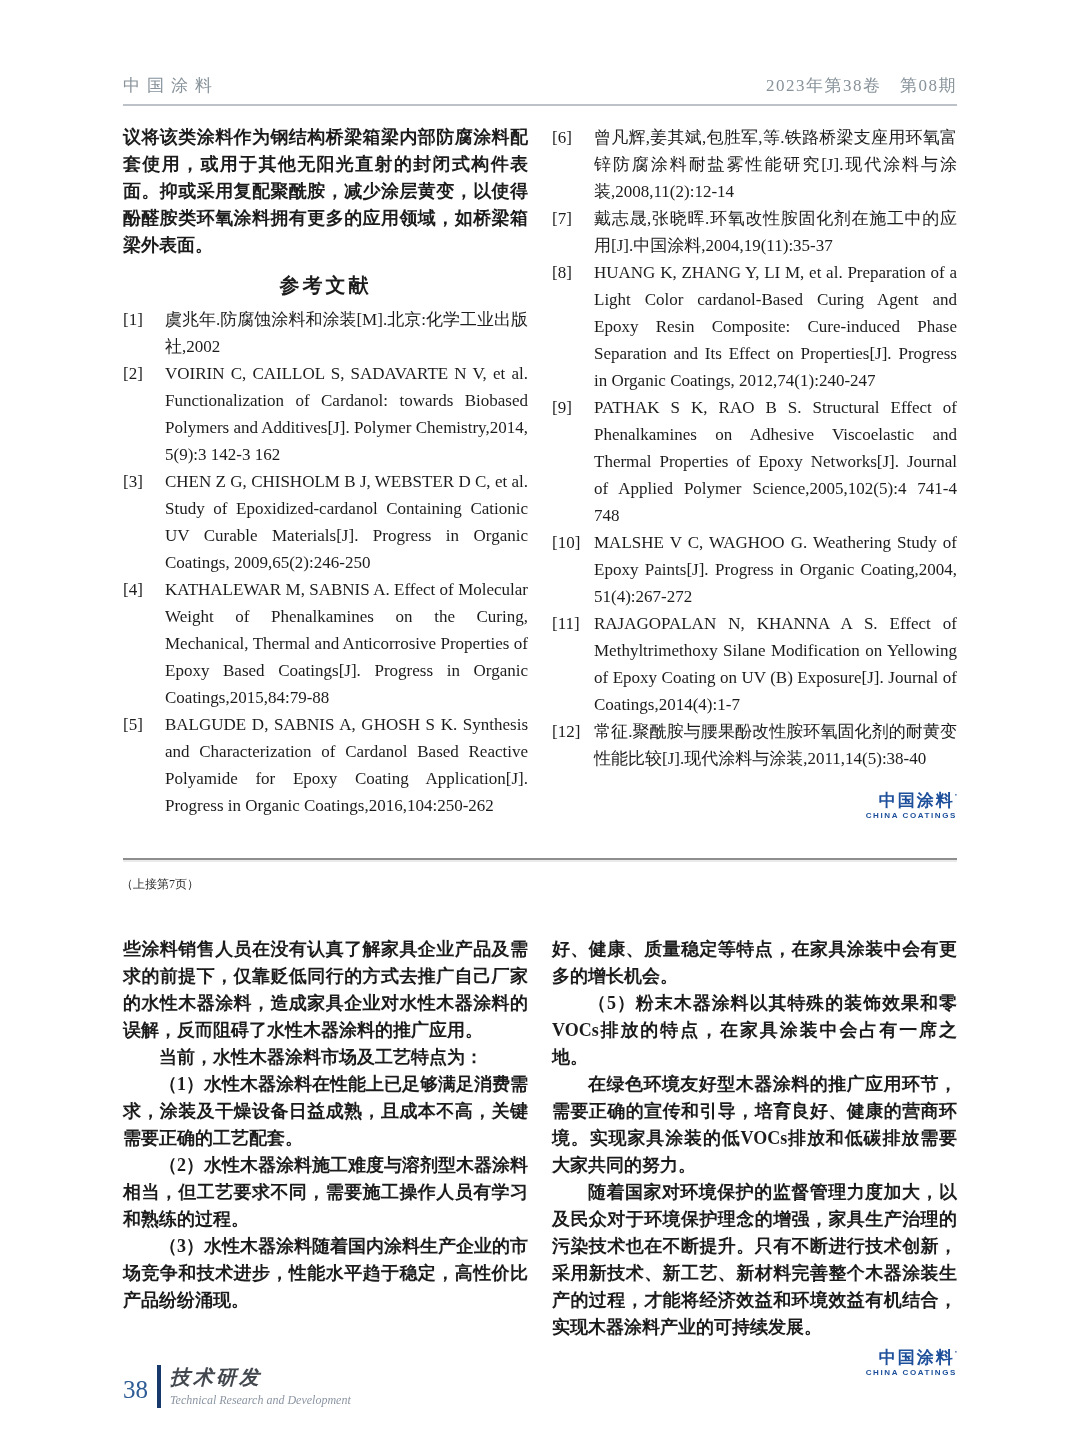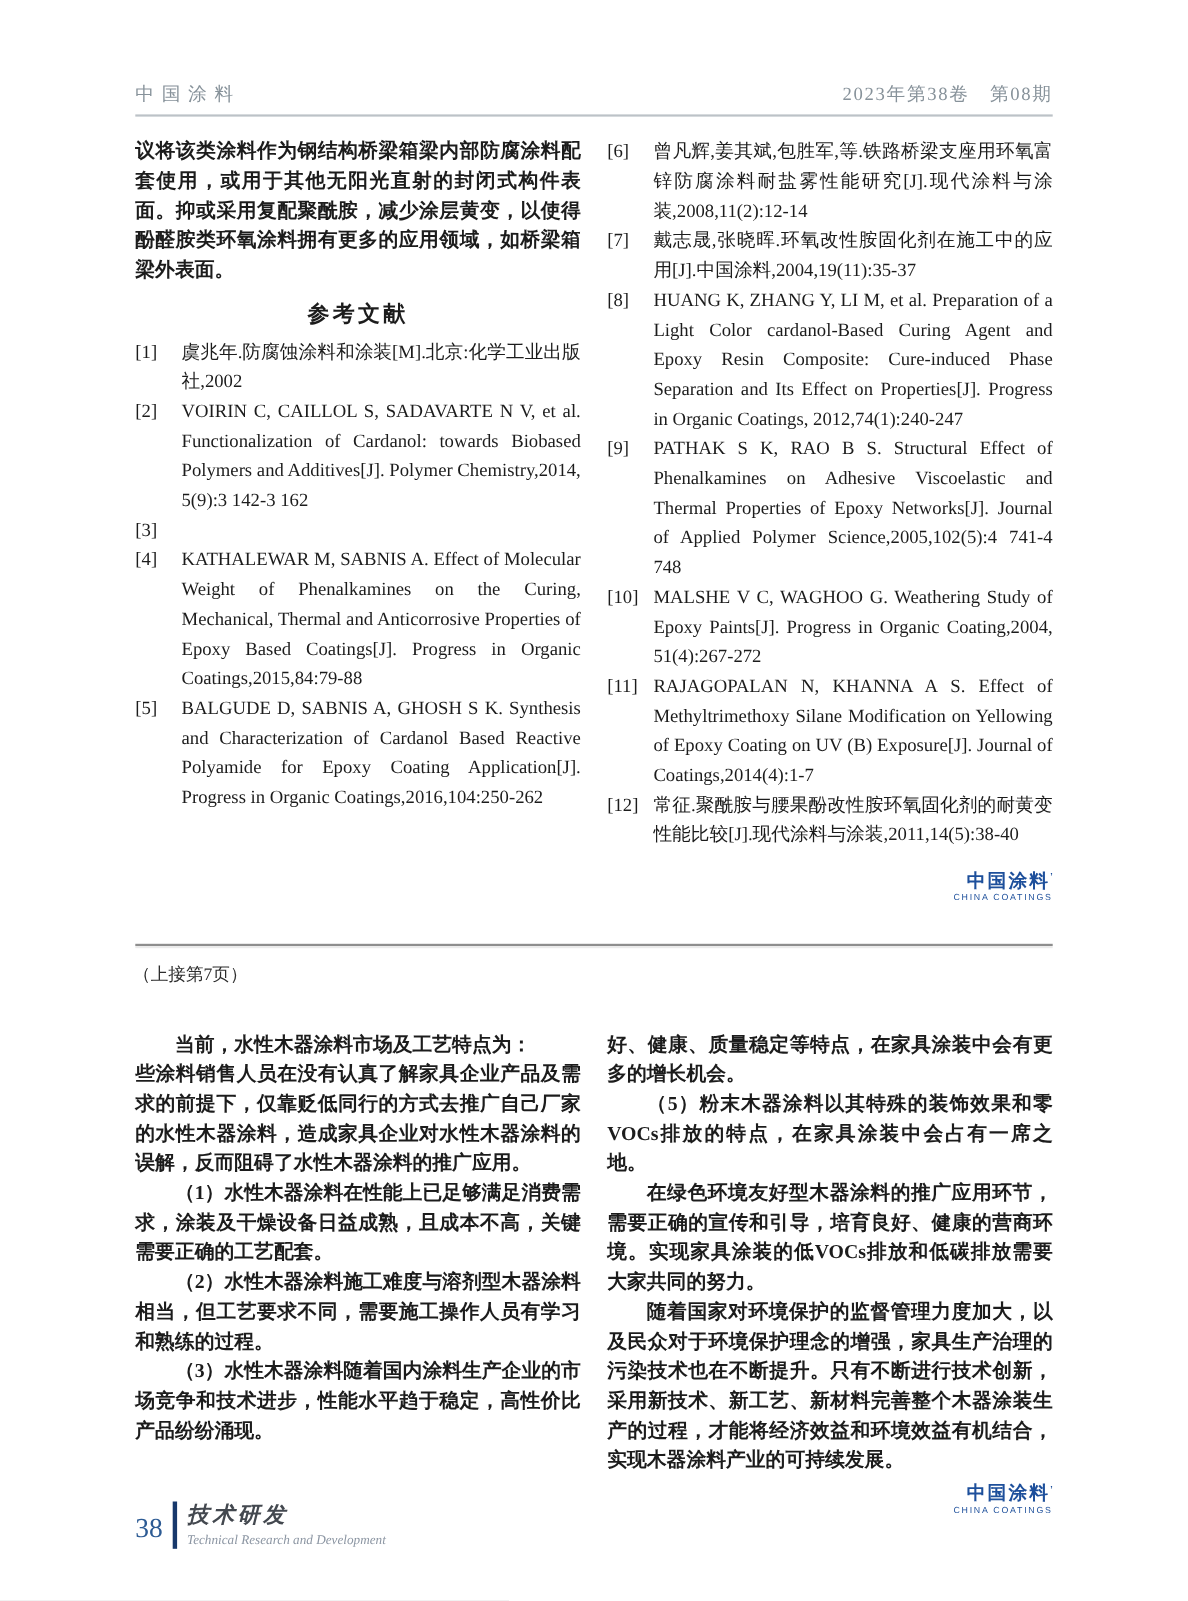--- a/index.html
+++ b/index.html
@@ -43,29 +43,29 @@
   }
   .ref { display:flex; font-size:17px; line-height:27px; }
   .ref-label { flex:0 0 42px; width:42px; }
   .ref-text { flex:1; text-align:justify; }
   
   .logo { text-align:right; margin-top:20px; color:#1d4f9b; line-height:1.1; }
   .logo-sm { margin-top:8px; }
   .logo-zh { font-weight:700; font-size:17px; letter-spacing:2px;
              font-family:"Liberation Sans","DejaVu Sans",sans-serif; }
   .logo-mark { font-size:8px; vertical-align:super; letter-spacing:0; }
-  .logo-en { font-size:8px; letter-spacing:1.6px; margin-top:1px; font-weight:400;
+  .logo-en { font-size:8px; letter-spacing:1.6px; margin-top:1px; font-weight:700;
              font-family:"Liberation Sans","DejaVu Sans",sans-serif; }
   
   .divider {
     position:absolute; top:858px; left:123px; width:834px;
     border-top:2px solid #8e8e8e;
     box-shadow:0 2px 0 rgba(0,0,0,0.08);
   }
-  .cont-note { position:absolute; top:876px; left:121px; font-size:16px; color:#2d2d2d; }
+  .cont-note { position:absolute; top:876px; left:121px; font-size:12px; color:#2d2d2d; }
   
   .footer { position:absolute; left:123px; top:1364px; display:flex; align-items:center; }
   .pageno { font-size:25px; color:#2d5b94; margin-right:9px; margin-top:8px; }
   .footer-bar { width:4px; height:43px; background:#17386b; margin-right:9px; flex:0 0 4px; }
   .footer-sec { display:flex; flex-direction:column; justify-content:center;font-style:italic; }
   .sec-zh { font-size:20px; font-weight:700; color:#43484f; letter-spacing:3px;
             font-family:"Liberation Sans","DejaVu Sans",sans-serif; }
   .sec-en { font-size:12px; color:#8b95a2; margin-top:2px; }
 </style>
 </head>
@@ -87,20 +87,21 @@
       <div class="ref">
         <span class="ref-label">[1]</span>
         <span class="ref-text">虞兆年.防腐蚀涂料和涂装[M].北京:化学工业出版社,2002</span>
       </div>
       <div class="ref">
         <span class="ref-label">[2]</span>
         <span class="ref-text">VOIRIN C, CAILLOL S, SADAVARTE N V, et al. Functionalization of Cardanol: towards Biobased Polymers and Additives[J]. Polymer Chemistry,2014, 5(9):3 142-3 162</span>
       </div>
       <div class="ref">
         <span class="ref-label">[3]</span>
+        <span class="ref-text">CHEN Z G, CHISHOLM B J, WEBSTER D C, et al. Study of Epoxidized-cardanol Containing Cationic UV Curable Materials[J]. Progress in Organic Coatings, 2009,65(2):246-250</span>
       </div>
       <div class="ref">
         <span class="ref-label">[4]</span>
         <span class="ref-text">KATHALEWAR M, SABNIS A. Effect of Molecular Weight of Phenalkamines on the Curing, Mechanical, Thermal and Anticorrosive Properties of Epoxy Based Coatings[J]. Progress in Organic Coatings,2015,84:79-88</span>
       </div>
       <div class="ref">
         <span class="ref-label">[5]</span>
         <span class="ref-text">BALGUDE D, SABNIS A, GHOSH S K. Synthesis and Characterization of Cardanol Based Reactive Polyamide for Epoxy Coating Application[J]. Progress in Organic Coatings,2016,104:250-262</span>
       </div>
     </div>
@@ -140,22 +141,22 @@
         <div class="logo-en">CHINA COATINGS</div>
       </div>
     </div>
   </div>
 
   <div class="divider"></div>
   <div class="cont-note">（上接第7页）</div>
 
   <div class="cols bottom-cols">
     <div class="col">
+      <p class="body">些涂料销售人员在没有认真了解家具企业产品及需求的前提下，仅靠贬低同行的方式去推广自己厂家的水性木器涂料，造成家具企业对水性木器涂料的误解，反而阻碍了水性木器涂料的推广应用。</p>
       <p class="body ind">当前，水性木器涂料市场及工艺特点为：</p>
-      <p class="body">些涂料销售人员在没有认真了解家具企业产品及需求的前提下，仅靠贬低同行的方式去推广自己厂家的水性木器涂料，造成家具企业对水性木器涂料的误解，反而阻碍了水性木器涂料的推广应用。</p>
       <p class="body ind">（1）水性木器涂料在性能上已足够满足消费需求，涂装及干燥设备日益成熟，且成本不高，关键需要正确的工艺配套。</p>
       <p class="body ind">（2）水性木器涂料施工难度与溶剂型木器涂料相当，但工艺要求不同，需要施工操作人员有学习和熟练的过程。</p>
       <p class="body ind">（3）水性木器涂料随着国内涂料生产企业的市场竞争和技术进步，性能水平趋于稳定，高性价比产品纷纷涌现。</p>
     </div>
     <div class="col">
       <p class="body">好、健康、质量稳定等特点，在家具涂装中会有更多的增长机会。</p>
       <p class="body ind">（5）粉末木器涂料以其特殊的装饰效果和零VOCs排放的特点，在家具涂装中会占有一席之地。</p>
       <p class="body ind">在绿色环境友好型木器涂料的推广应用环节，需要正确的宣传和引导，培育良好、健康的营商环境。实现家具涂装的低VOCs排放和低碳排放需要大家共同的努力。</p>
       <p class="body ind">随着国家对环境保护的监督管理力度加大，以及民众对于环境保护理念的增强，家具生产治理的污染技术也在不断提升。只有不断进行技术创新，采用新技术、新工艺、新材料完善整个木器涂装生产的过程，才能将经济效益和环境效益有机结合，实现木器涂料产业的可持续发展。</p>
 

